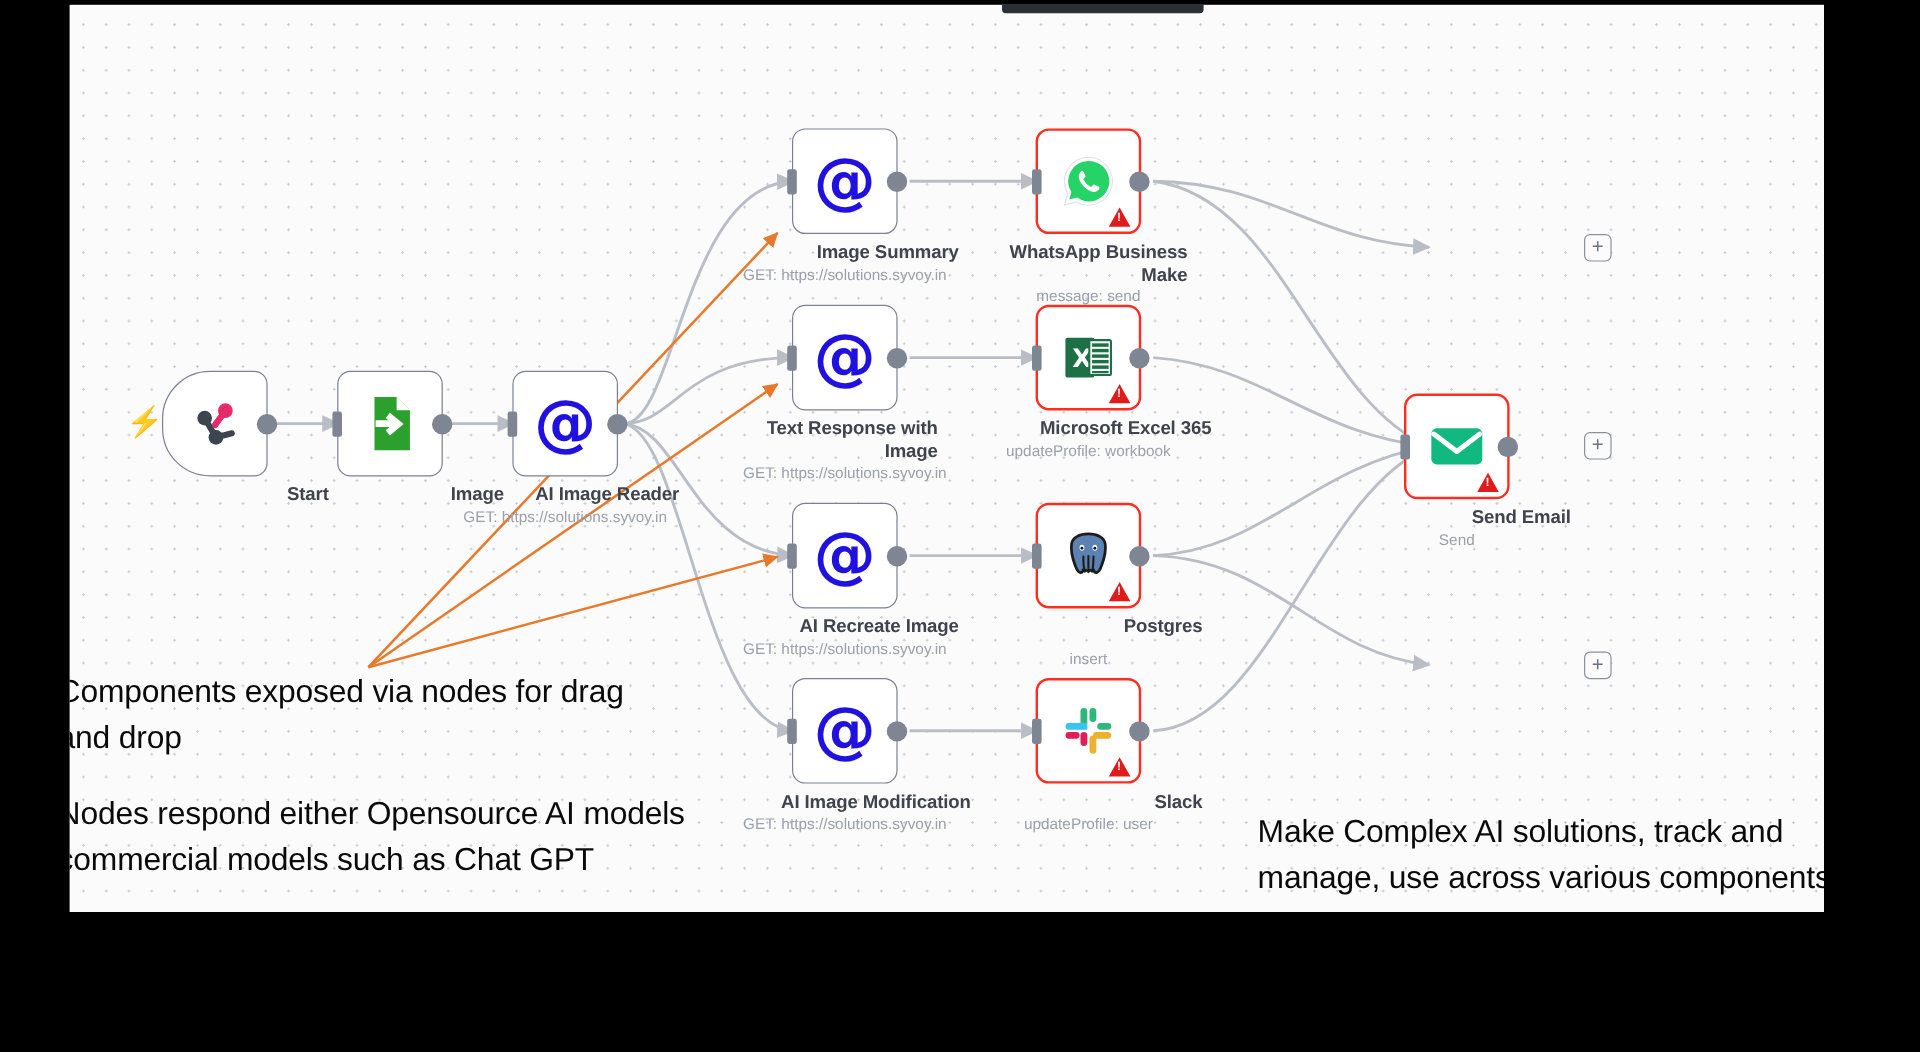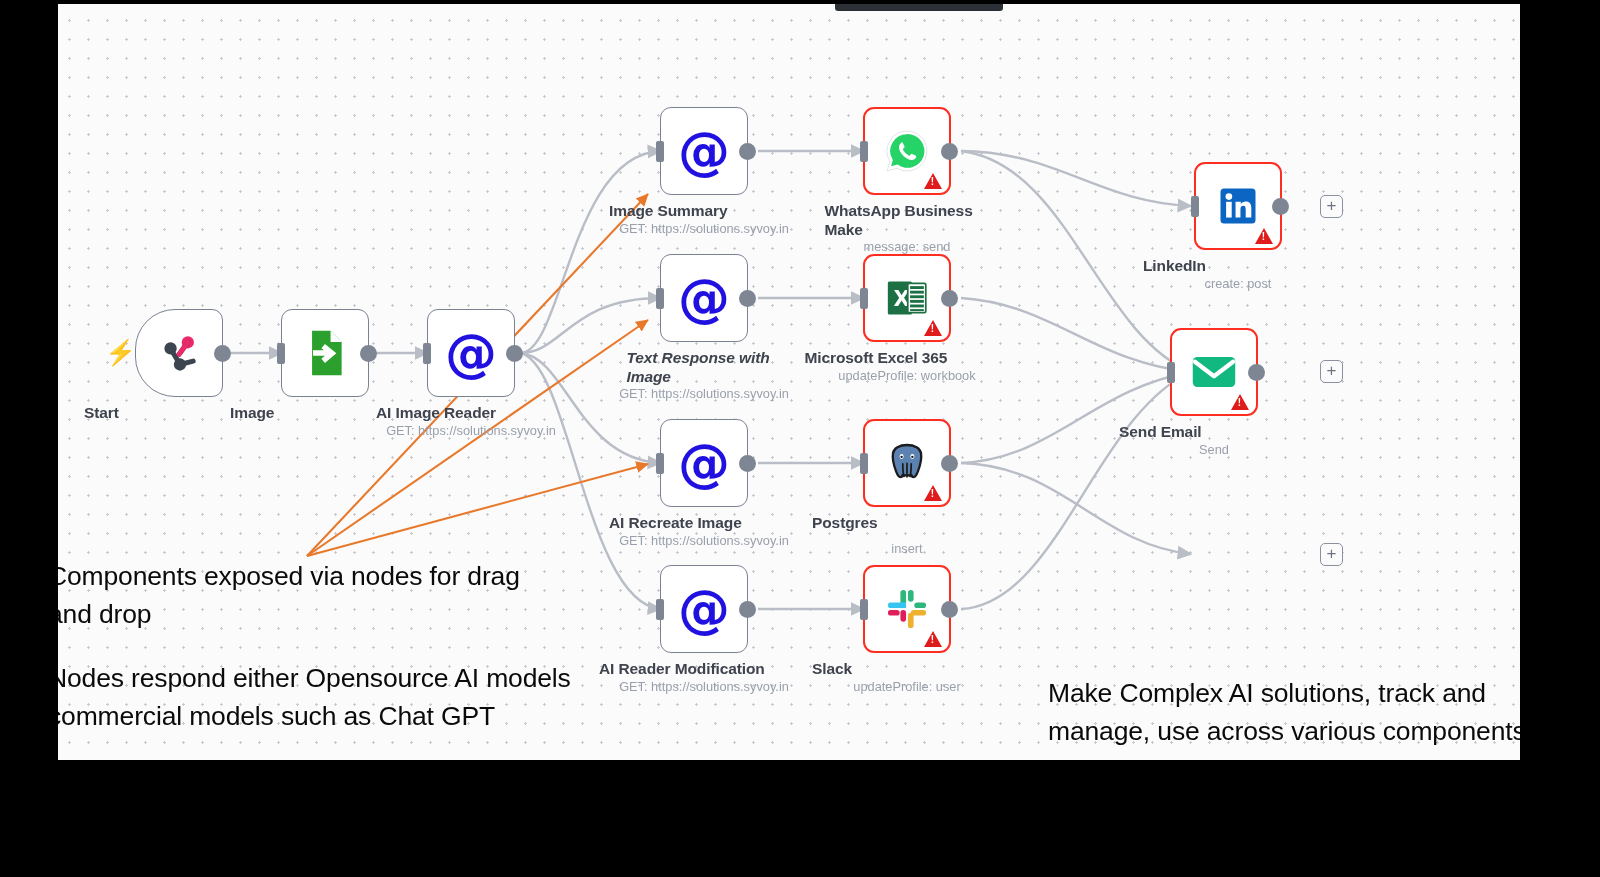--- a/index.html
+++ b/index.html
@@ -40,21 +40,21 @@
     border: 1.6px solid #7a8191;
     border-radius: 11px;
     display: flex; align-items: center; justify-content: center;
   }
   .node.err .node-box { border-color: #ff2d20; border-width: 2px; }
   .node.trigger .node-box { border-radius: 40px 11px 11px 40px; }
 
   .node-label {
     position: absolute; top: 95px; left: 50%;
     transform: translateX(-50%);
-    width: 190px; text-align: left;
+    width: 190px; text-align: right;
     font-size: 15.5px; font-weight: bold; color: #3f434d;
     line-height: 18.5px; letter-spacing: -0.1px;
   }
   .node-sub {
     position: absolute; left: 50%; transform: translateX(-50%);
     width: 210px; text-align: center;
     font-size: 12.8px; color: #9aa0ab; line-height: 16px;
   }
 
   
@@ -201,41 +201,41 @@
       <div class="node-label">Image Summary</div>
       <div class="node-sub" style="top:114px;">GET: https://solutions.syvoy.in</div>
     </div>
 
     <div class="node" style="left:602px; top:250px;">
       <div class="node-box">
         <div class="port-in"></div>
         <span class="at-ico">@</span>
         <div class="port-out"></div>
       </div>
-      <div class="node-label" style="width:155px;font-style:italic;">Text Response with Image</div>
+      <div class="node-label" style="width:155px;">Text Response with Image</div>
       <div class="node-sub" style="top:132px;">GET: https://solutions.syvoy.in</div>
     </div>
 
     <div class="node" style="left:602px; top:415px;">
       <div class="node-box">
         <div class="port-in"></div>
         <span class="at-ico">@</span>
         <div class="port-out"></div>
       </div>
       <div class="node-label">AI Recreate Image</div>
       <div class="node-sub" style="top:114px;">GET: https://solutions.syvoy.in</div>
     </div>
 
     <div class="node" style="left:602px; top:561px;">
       <div class="node-box">
         <div class="port-in"></div>
         <span class="at-ico">@</span>
         <div class="port-out"></div>
       </div>
-      <div class="node-label" style="width:210px;">AI Reader Modification</div>
+      <div class="node-label" style="width:210px;">AI Image Modification</div>
       <div class="node-sub" style="top:114px;">GET: https://solutions.syvoy.in</div>
     </div>
 
     <div class="node err" style="left:805px; top:103px;">
       <div class="node-box">
         <div class="port-in"></div>
         <svg width="46" height="46" viewBox="0 0 24 24">
           <path d="M12 1.6a10.4 10.4 0 0 0-8.9 15.8L1.6 22.4l5.2-1.4A10.4 10.4 0 1 0 12 1.6z" fill="#ffffff" stroke="#dfe3e6" stroke-width="0.5"></path>
           <path d="M12 3.2a8.8 8.8 0 0 0-7.4 13.5l-.9 3.3 3.4-.9A8.8 8.8 0 1 0 12 3.2z" fill="#25d366"></path>
           <path d="M9.1 7.5c.3-.1.6 0 .8.4l.8 1.7c.1.3 0 .5-.2.7l-.5.5c-.2.2-.2.4-.1.6a7 7 0 0 0 3 3c.2.1.4.1.6-.1l.5-.6c.2-.2.4-.3.7-.2l1.7.8c.4.2.5.5.4.8-.3.9-1.3 1.6-2.3 1.6-2.9 0-6.7-3.8-6.7-6.7 0-1 .7-2 1.3-2.5z" fill="#ffffff"></path>
@@ -305,35 +305,20 @@
             <rect x="8.4" y="8.4" width="3.1" height="3.1" fill="#36c5f0"></rect>
           </g>
         </svg>
         <div class="warn"></div>
         <div class="port-out"></div>
       </div>
       <div class="node-label">Slack</div>
       <div class="node-sub" style="top:114px;">updateProfile: user</div>
     </div>
 
-    <div class="node err" style="left:1136px; top:158px;">
-      <div class="node-box">
-        <div class="port-in"></div>
-        <svg width="42" height="42" viewBox="0 0 24 24">
-          <rect x="2" y="2" width="20" height="20" rx="2" fill="#0a66c2"></rect>
-          <rect x="5.2" y="9.6" width="3.2" height="9" fill="#ffffff"></rect>
-          <circle cx="6.8" cy="6.6" r="1.9" fill="#ffffff"></circle>
-          <path d="M10.6 9.6h3v1.3c.5-.9 1.6-1.5 2.9-1.5 2.2 0 3.1 1.4 3.1 3.8v5.4h-3.2v-4.8c0-1.2-.4-1.9-1.4-1.9s-1.6.7-1.6 1.9v4.8h-2.8z" fill="#ffffff"></path>
-        </svg>
-        <div class="warn"></div>
-        <div class="port-out"></div>
-      </div>
-      <div class="node-label">LinkedIn</div>
-      <div class="node-sub" style="top:114px;">create: post</div>
-    </div>
     <div class="plus-btn" style="left:1262px; top:191px;">+</div>
 
     <div class="node err" style="left:1112px; top:324px;">
       <div class="node-box">
         <div class="port-in"></div>
         <svg width="46" height="40" viewBox="0 0 26 20">
           <rect x="1" y="1.5" width="24" height="17" rx="2.6" fill="#11b981"></rect>
           <path d="M2.2 4.2 L13 12.4 L23.8 4.2" stroke="#ffffff" stroke-width="2.4" fill="none" stroke-linejoin="round" stroke-linecap="round"></path>
         </svg>
         <div class="warn"></div>

